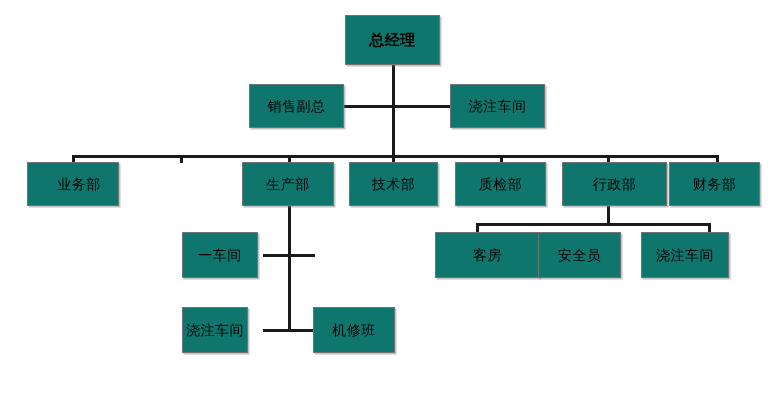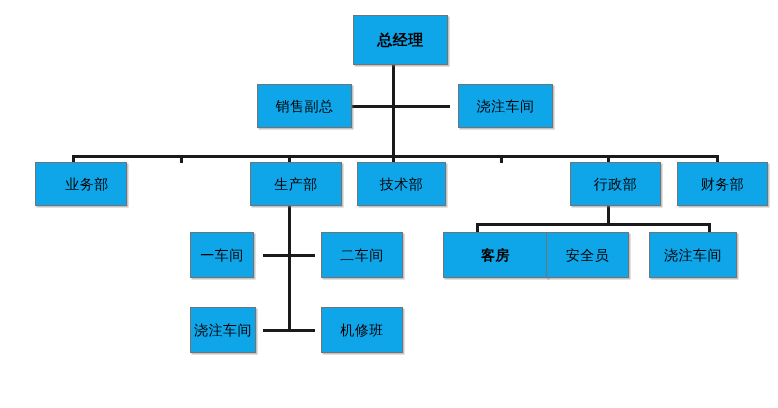--- a/index.html
+++ b/index.html
@@ -13,34 +13,33 @@
   }
   #chart-canvas {
     position: relative;
     width: 778px;
     height: 408px;
     background: #ffffff;
     overflow: hidden;
   }
   .node {
     position: absolute;
-    background: #0ea5e9;
+    background: #0f766e;
     border: 1px solid #6f7479;
     border-radius: 0;
     display: flex;
     align-items: center;
     justify-content: center;
     color: #000000;
     font-size: 14px;
     line-height: 1;
     letter-spacing: 0.5px;
     box-shadow: 1.5px 1.5px 0 rgba(120,120,120,0.45);
     white-space: nowrap;
     z-index: 3;
-    margin-left: 8px;
   }
   .node.root {
     font-weight: bold;
     font-size: 15px;
   }
   .conn {
     position: absolute;
     background: #1a1a1a;
     z-index: 1;
   }
@@ -80,26 +79,26 @@
   <div class="conn v" style="left:708px; top:223px; height:10px;"></div>
 
   <div class="node root" style="left:345px; top:15px; width:95px; height:50px;">总经理</div>
 
   <div class="node" style="left:249px; top:84px; width:95px; height:44px;">销售副总</div>
   <div class="node" style="left:450px; top:84px; width:95px; height:44px;">浇注车间</div>
 
   <div class="node" style="left:27px; top:162px; width:92px; height:44px;padding-left:12px;">业务部</div>
   <div class="node" style="left:242px; top:162px; width:92px; height:44px;">生产部</div>
   <div class="node" style="left:349px; top:162px; width:89px; height:44px;">技术部</div>
-  <div class="node" style="left:562px; top:162px; width:91px; height:44px;">行政部</div>
+  <div class="node" style="left:455px; top:162px; width:91px; height:44px;">质检部</div>
+  <div class="node" style="left:562px; top:162px; width:105px; height:44px;">行政部</div>
   <div class="node" style="left:669px; top:162px; width:91px; height:44px;">财务部</div>
 
-  <div class="node" style="left:182px; top:232px; width:64px; height:46px;">一车间</div>
-  <div class="node" style="left:313px; top:232px; width:82px; height:46px;">二车间</div>
+  <div class="node" style="left:182px; top:232px; width:76px; height:46px;">一车间</div>
 
   <div class="node" style="left:182px; top:307px; width:66px; height:46px;">浇注车间</div>
   <div class="node" style="left:313px; top:307px; width:82px; height:46px;">机修班</div>
 
-  <div class="node" style="left:435px; top:232px; width:105px; height:46px;font-weight:bold;">客房</div>
+  <div class="node" style="left:435px; top:232px; width:105px; height:46px;">客房</div>
   <div class="node" style="left:538px; top:232px; width:83px; height:46px;">安全员</div>
   <div class="node" style="left:641px; top:232px; width:88px; height:46px;">浇注车间</div>
 
 </div>
 
 </body></html>

